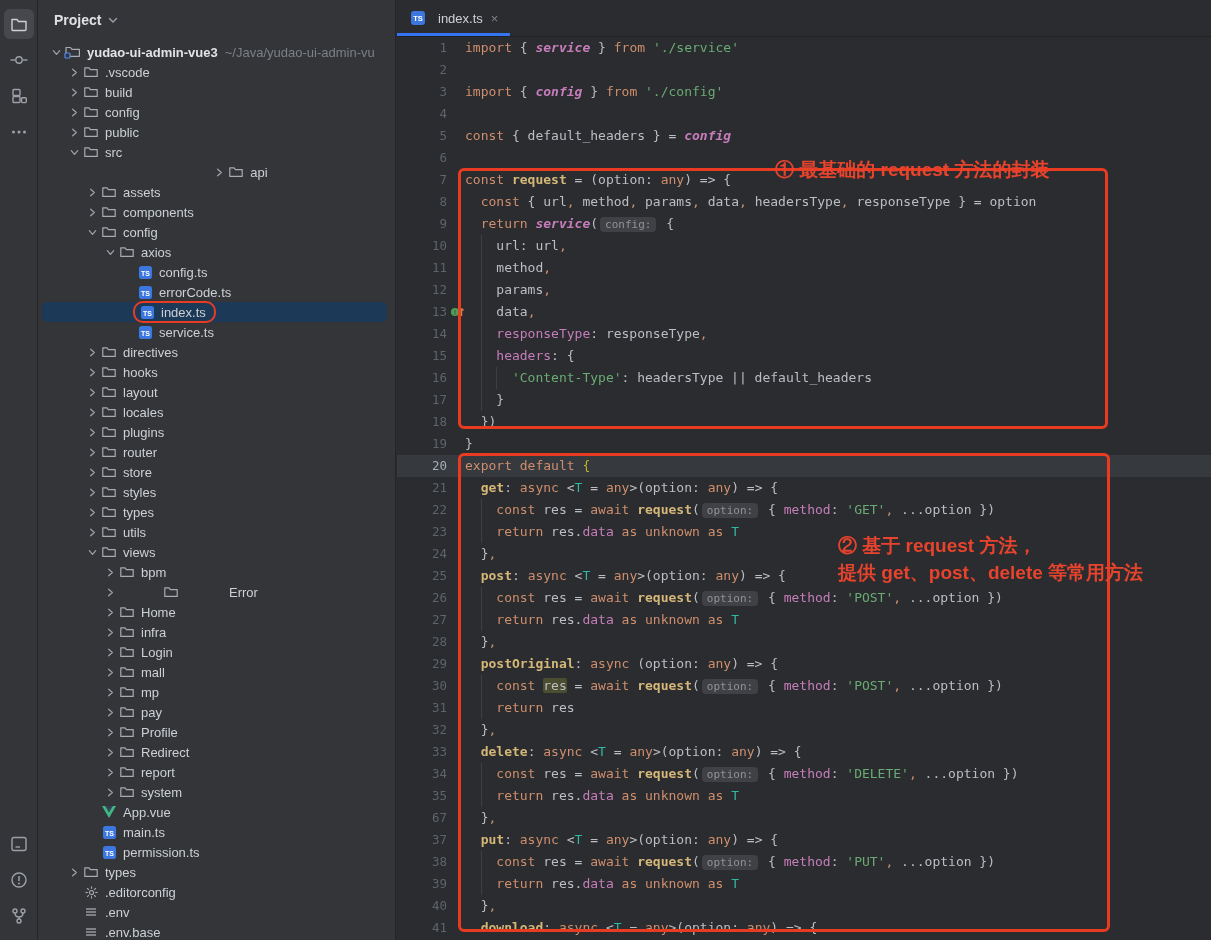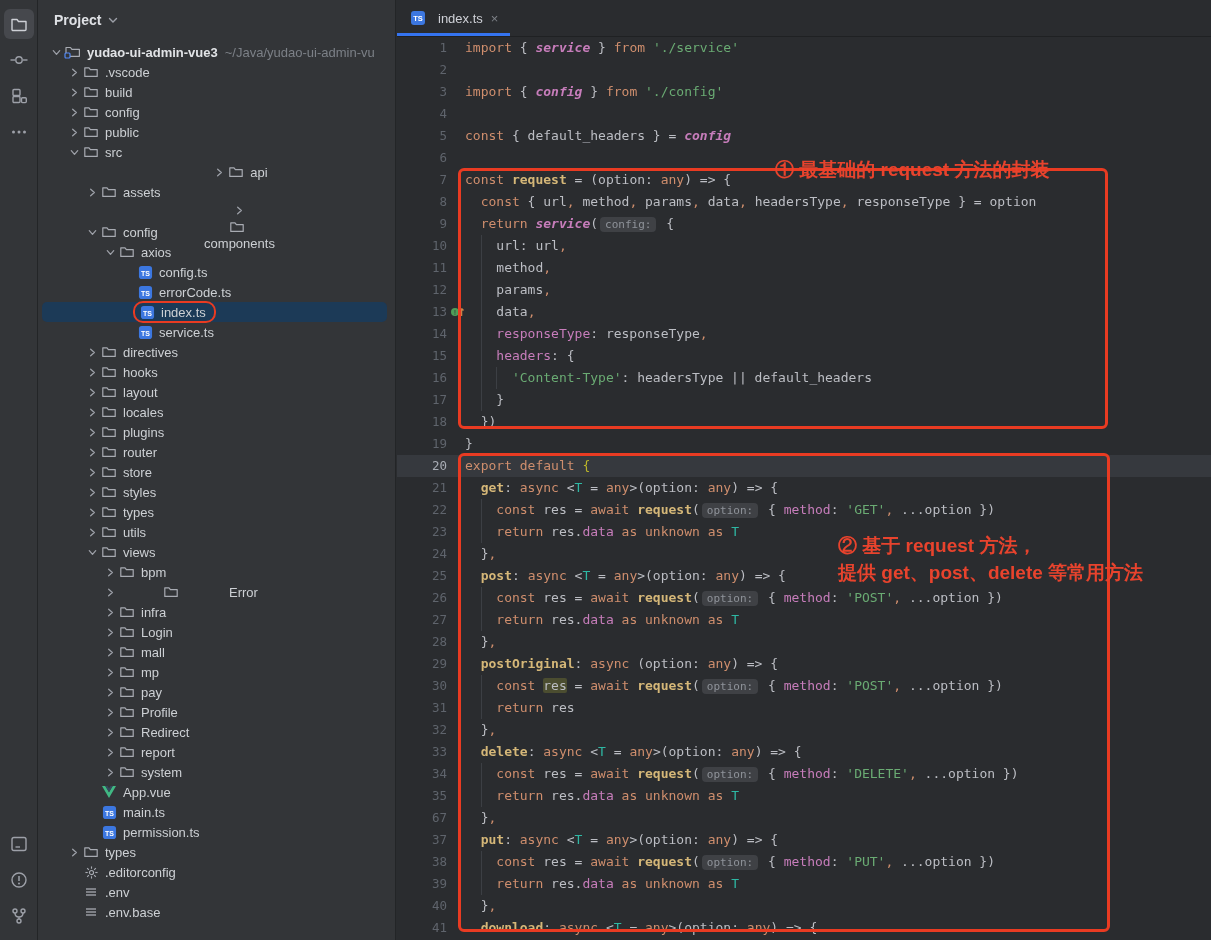--- a/index.html
+++ b/index.html
@@ -264,21 +264,21 @@
             <path d="M4 2.5 L8 6 L4 9.5" fill="none" stroke="#9DA0A8" stroke-width="1.4" stroke-linecap="round" stroke-linejoin="round"></path>
           </svg>
         </span>
         <span class="t-icon">
           <svg width="16" height="16" viewBox="0 0 16 16">
             <path d="M1.8 3.8 h4.2 l1.4 1.8 h6.8 v6.8 h-12.4 z" fill="none" stroke="#A8ABB2" stroke-width="1.2" stroke-linejoin="round"></path>
           </svg>
         </span>
         <span>assets</span>
       </div>
-      <div class="tree-row" style="padding-left: 46px; flex-direction: column;">
+      <div class="tree-row" style="padding-left: 46px;">
         <span class="chev">
           <svg width="11" height="11" viewBox="0 0 12 12">
             <path d="M4 2.5 L8 6 L4 9.5" fill="none" stroke="#9DA0A8" stroke-width="1.4" stroke-linecap="round" stroke-linejoin="round"></path>
           </svg>
         </span>
         <span class="t-icon">
           <svg width="16" height="16" viewBox="0 0 16 16">
             <path d="M1.8 3.8 h4.2 l1.4 1.8 h6.8 v6.8 h-12.4 z" fill="none" stroke="#A8ABB2" stroke-width="1.2" stroke-linejoin="round"></path>
           </svg>
         </span>
@@ -509,20 +509,33 @@
           <svg width="11" height="11" viewBox="0 0 12 12">
             <path d="M4 2.5 L8 6 L4 9.5" fill="none" stroke="#9DA0A8" stroke-width="1.4" stroke-linecap="round" stroke-linejoin="round"></path>
           </svg>
         </span>
         <span class="t-icon">
           <svg width="16" height="16" viewBox="0 0 16 16">
             <path d="M1.8 3.8 h4.2 l1.4 1.8 h6.8 v6.8 h-12.4 z" fill="none" stroke="#A8ABB2" stroke-width="1.2" stroke-linejoin="round"></path>
           </svg>
         </span>
         <span>Error</span>
+      </div>
+      <div class="tree-row" style="padding-left: 64px;">
+        <span class="chev">
+          <svg width="11" height="11" viewBox="0 0 12 12">
+            <path d="M4 2.5 L8 6 L4 9.5" fill="none" stroke="#9DA0A8" stroke-width="1.4" stroke-linecap="round" stroke-linejoin="round"></path>
+          </svg>
+        </span>
+        <span class="t-icon">
+          <svg width="16" height="16" viewBox="0 0 16 16">
+            <path d="M1.8 3.8 h4.2 l1.4 1.8 h6.8 v6.8 h-12.4 z" fill="none" stroke="#A8ABB2" stroke-width="1.2" stroke-linejoin="round"></path>
+          </svg>
+        </span>
+        <span>Home</span>
       </div>
       <div class="tree-row" style="padding-left: 64px;">
         <span class="chev">
           <svg width="11" height="11" viewBox="0 0 12 12">
             <path d="M4 2.5 L8 6 L4 9.5" fill="none" stroke="#9DA0A8" stroke-width="1.4" stroke-linecap="round" stroke-linejoin="round"></path>
           </svg>
         </span>
         <span class="t-icon">
           <svg width="16" height="16" viewBox="0 0 16 16">
             <path d="M1.8 3.8 h4.2 l1.4 1.8 h6.8 v6.8 h-12.4 z" fill="none" stroke="#A8ABB2" stroke-width="1.2" stroke-linejoin="round"></path>

